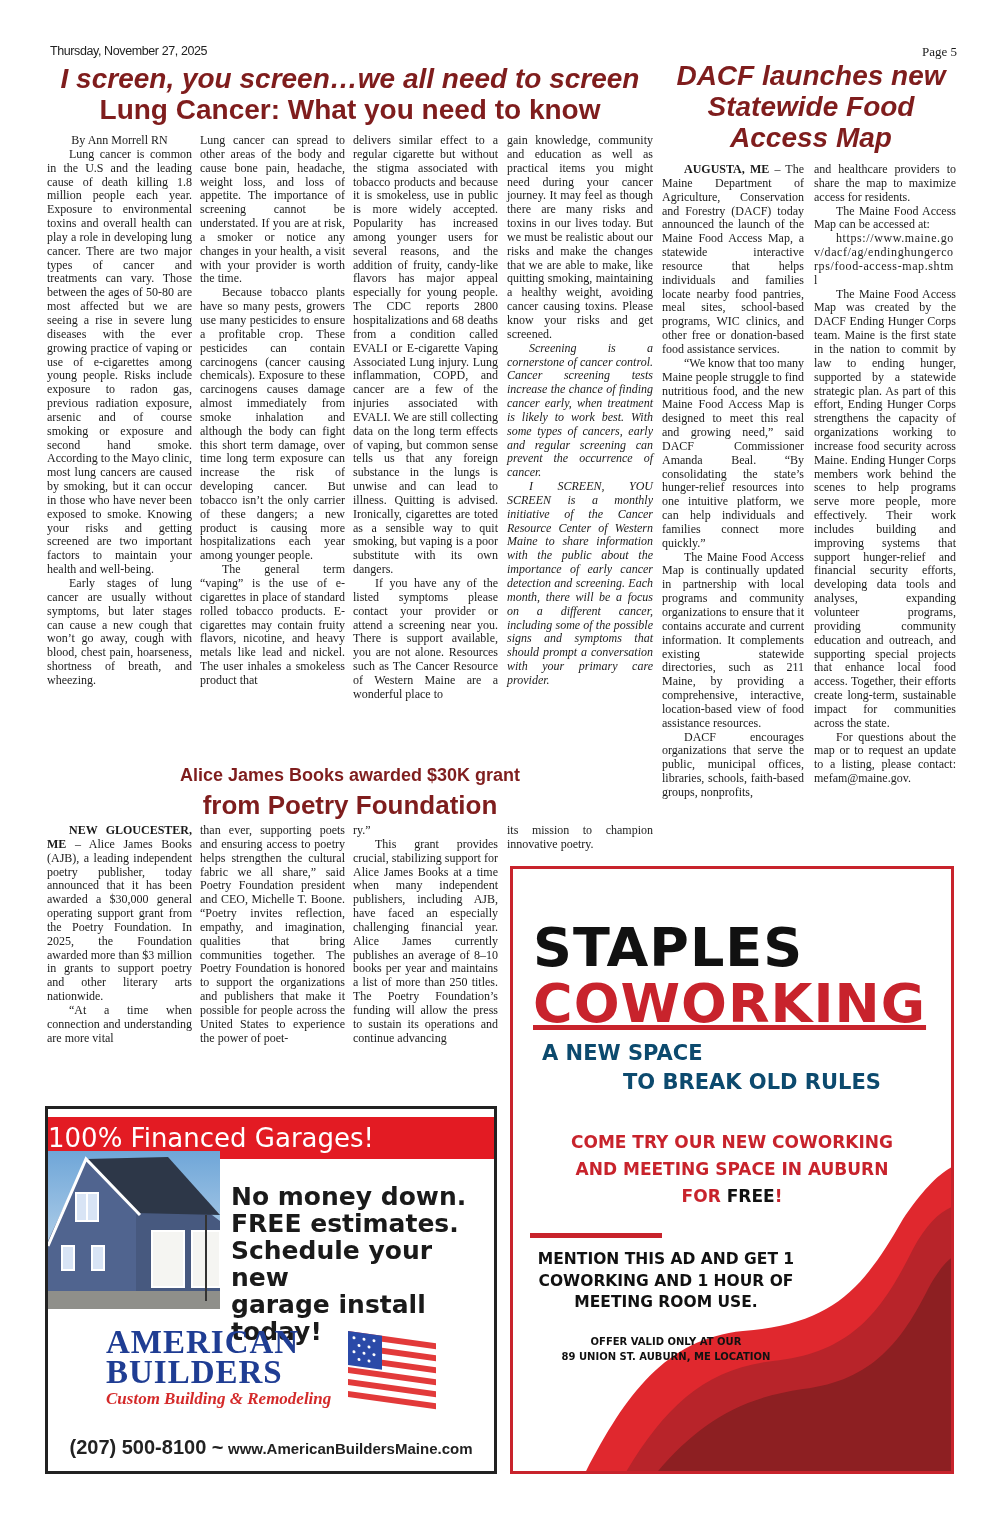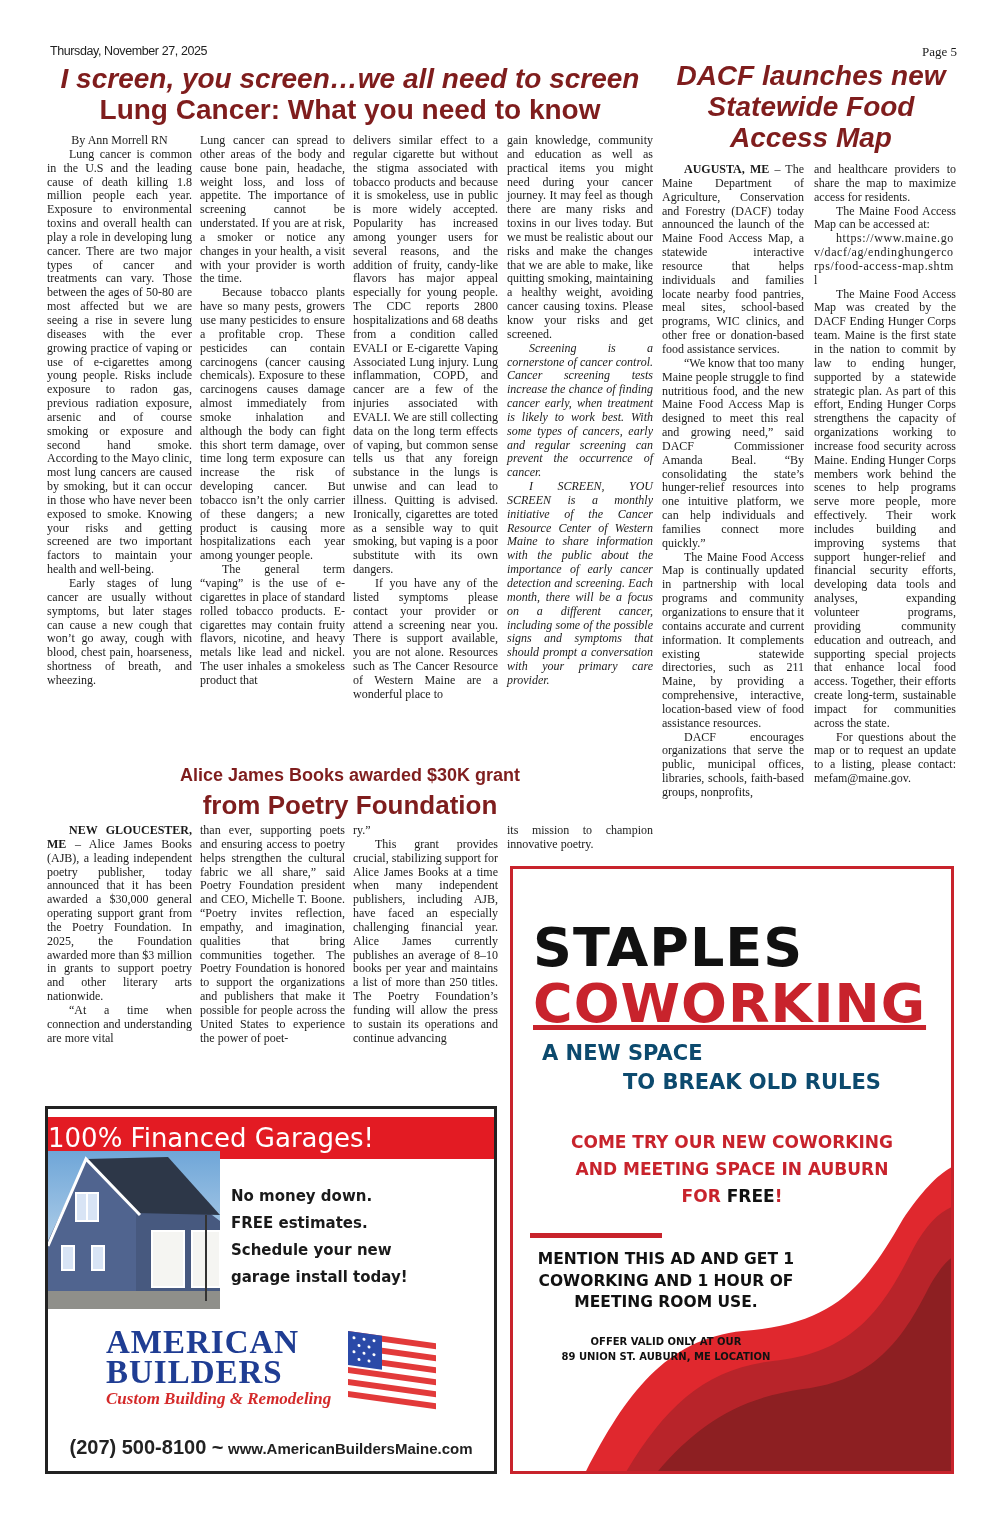--- a/index.html
+++ b/index.html
@@ -12,21 +12,21 @@
   .col { position: absolute; font-size: 12px; line-height: 13.85px; text-align: justify; hyphens: manual; }
   .col p { text-indent: 22px; }
   .col p.noind { text-indent: 0; }
   .col p.byline { text-align: center; text-indent: 0; }
   .col p.it { font-style: italic; }
   .col b { font-weight: bold; }
   
   .garage-ad { left: 45px; top: 1106px; width: 452px; height: 368px; border: 3px solid #222; background: #fff; }
   .garage-banner { height: 42px; background: #e31b23; color: #fff; font-family: "DejaVu Sans", sans-serif; font-size: 26px; text-align: left; line-height: 42px; margin-top: 8px; }
   .garage-photo { position: absolute; left: 0; top: 42px; width: 172px; height: 158px; overflow: hidden; }
-  .garage-copy { position: absolute; left: 183px; top: 74px; font-family: "DejaVu Sans", sans-serif; font-weight: bold; font-size: 15px; line-height: 27px; color: #1a1a1a; }
+  .garage-copy { position: absolute; left: 183px; top: 74px; font-family: "DejaVu Sans", sans-serif; font-weight: bold; font-size: 25px; line-height: 27px; color: #1a1a1a; }
   .ab-logo { position: absolute; left: 58px; top: 218px; }
   .ab-word { font-family: "Liberation Serif", serif; font-weight: bold; color: #1f3d93; font-size: 33px; line-height: 30px; letter-spacing: 1px; }
   .ab-tag { font-family: "Liberation Serif", serif; font-style: italic; font-weight: bold; color: #d42a2a; font-size: 17px; margin-top: 2px; }
   .ab-flag { position: absolute; left: 300px; top: 222px; }
   .ab-contact { position: absolute; left: 0; right: 0; top: 327px; text-align: center; font-family: "Liberation Sans", sans-serif; font-weight: bold; color: #222; }
   .ab-phone { font-size: 20px; }
   .ab-url { font-size: 15px; }
   
   .staples-ad { left: 510px; top: 866px; width: 444px; height: 608px; border: 3px solid #c8232c; background: #fff; overflow: hidden; }
   .st-title { position: absolute; left: 20px; font-family: "DejaVu Sans", sans-serif; font-weight: bold; font-size: 54px; letter-spacing: 1px; line-height: 1; }

